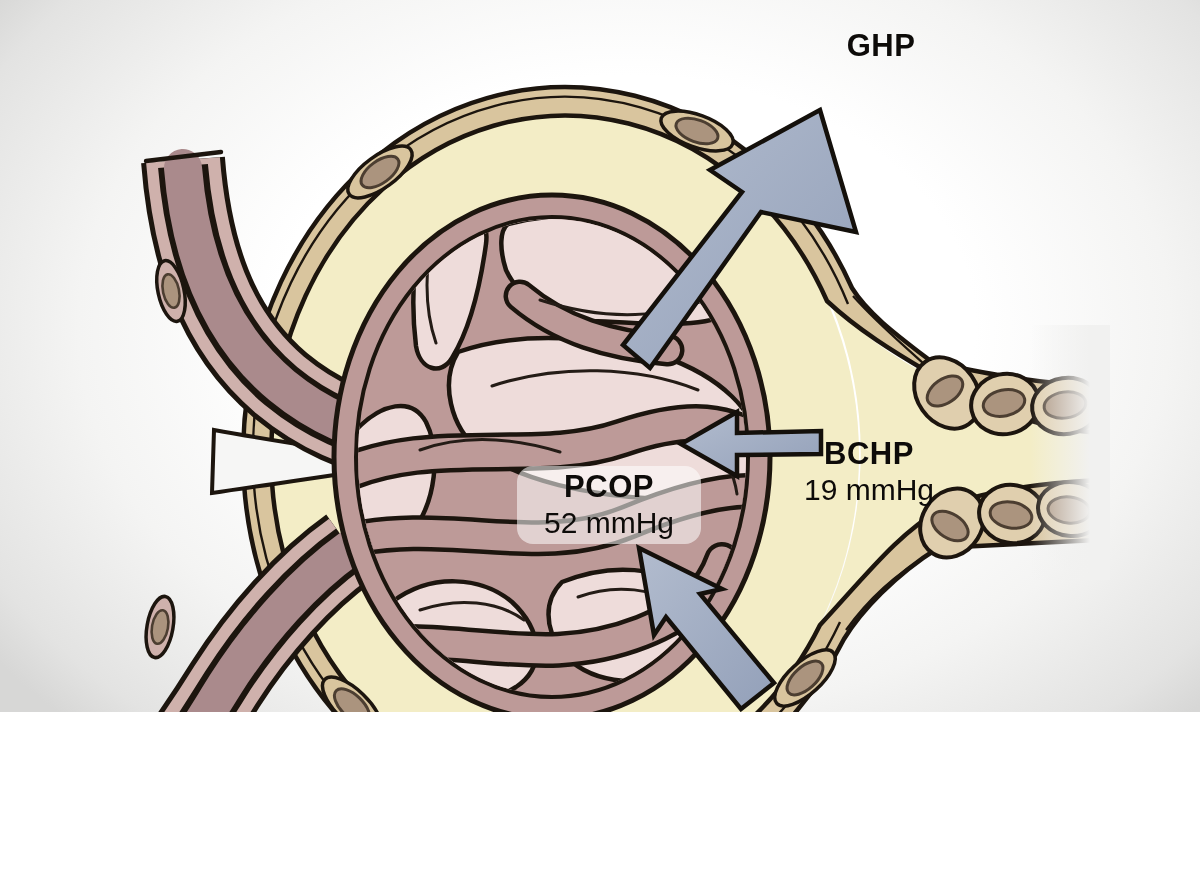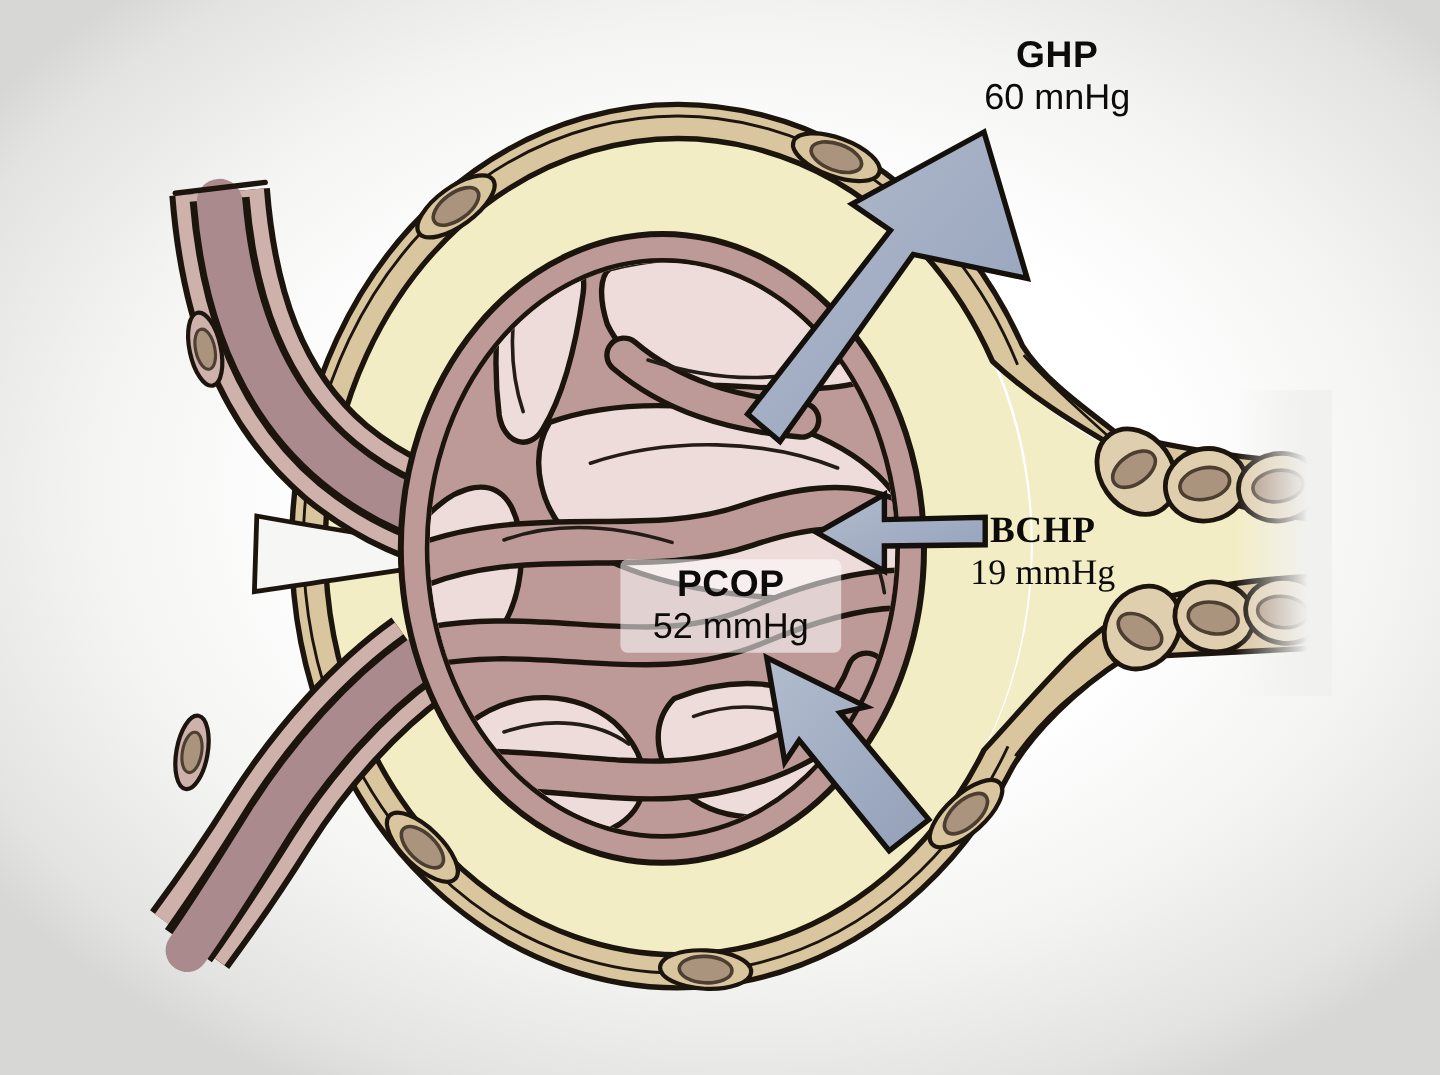--- a/index.html
+++ b/index.html
@@ -1,29 +1,29 @@
 <!DOCTYPE html>
 <html><head>
 <meta charset="utf-8">
 <style>
   html,body{margin:0;padding:0;}
   #stage{
     position:relative;
-    width:1200px;height:896px;
+    width:1200px;height:712px;
     overflow:hidden;
     background:radial-gradient(ellipse 780px 560px at 52% 46%, #ffffff 45%, #f4f4f3 70%, #e3e3e2 92%, #d7d7d6 100%);
     font-family:"Liberation Sans", sans-serif;
   }
   #art{position:absolute;left:0;top:0;}
   .plabel{position:absolute;text-align:center;color:#0d0b09;}
   .plabel .abbr{display:block;font-weight:700;font-size:31px;line-height:37px;letter-spacing:0.5px;}
   .plabel .val{display:block;font-weight:400;font-size:30px;line-height:36px;}
   #ghp-label{left:791px;top:27px;width:180px;}
-  #bchp-label{left:779px;top:423px;width:180px;font-family:Liberation Serif, serif;}
-  #pcop-label{left:517px;top:466px;width:184px;background:rgba(255,255,255,0.55);border-radius:6px;padding:2px 0 3px;}
+  #bchp-label{left:779px;top:435px;width:180px;}
+  #pcop-label{left:517px;top:466px;width:184px;background:rgba(255,255,255,0.55);border-radius:16px;padding:2px 0 3px;}
 </style>
 </head>
 <body>
 
 <div id="stage">
 
 <svg id="art" width="1200" height="896" viewBox="0 0 1200 896">
   <defs>
     <linearGradient id="ag" x1="0" y1="0" x2="1" y2="1">
       <stop offset="0" stop-color="#b2bcce"></stop>
@@ -153,21 +153,20 @@
     <polygon points="820,110 710,170 742,192 623,345 650,368 761,212 856,232"></polygon>
     <polygon points="681,444 737,412 737,433 821,431 821,454 737,455 737,476"></polygon>
     <polygon points="639,548 722,589 700,594 774,683 741,709 666,617 654,635"></polygon>
   </g>
 
   <rect x="1030" y="325" width="80" height="255" fill="url(#fadeg)"></rect>
 </svg>
 
 <div class="plabel" id="ghp-label">
   <span class="abbr">GHP</span>
-  <span class="val">60 mnHg</span>
 </div>
 <div class="plabel" id="bchp-label">
   <span class="abbr">BCHP</span>
   <span class="val">19 mmHg</span>
 </div>
 <div class="plabel" id="pcop-label">
   <span class="abbr">PCOP</span>
   <span class="val">52 mmHg</span>
 </div>
 

